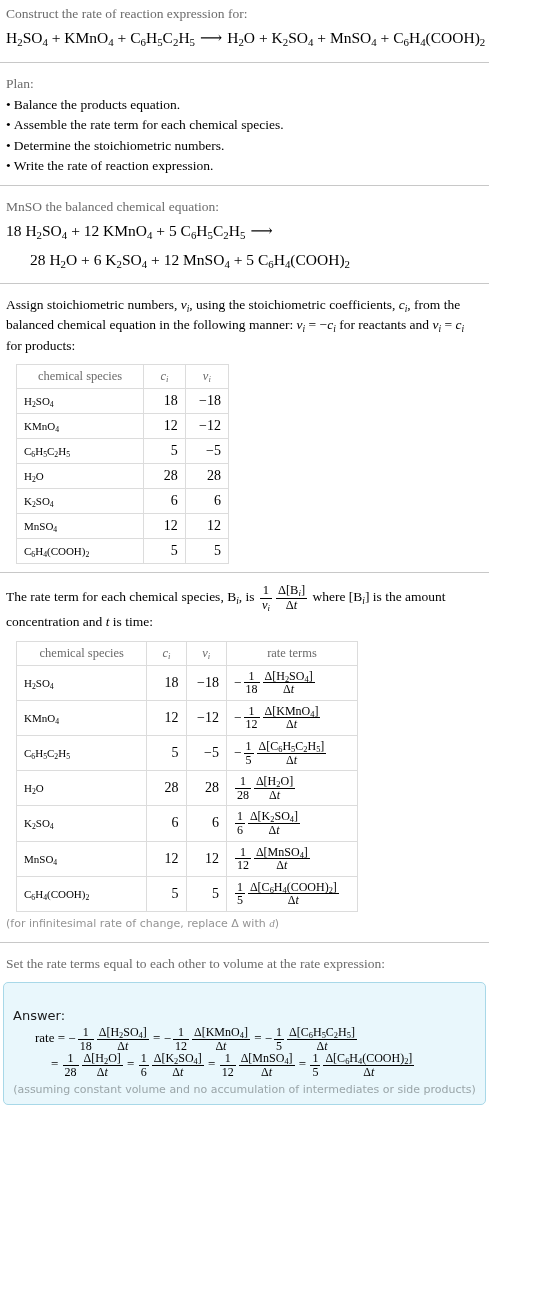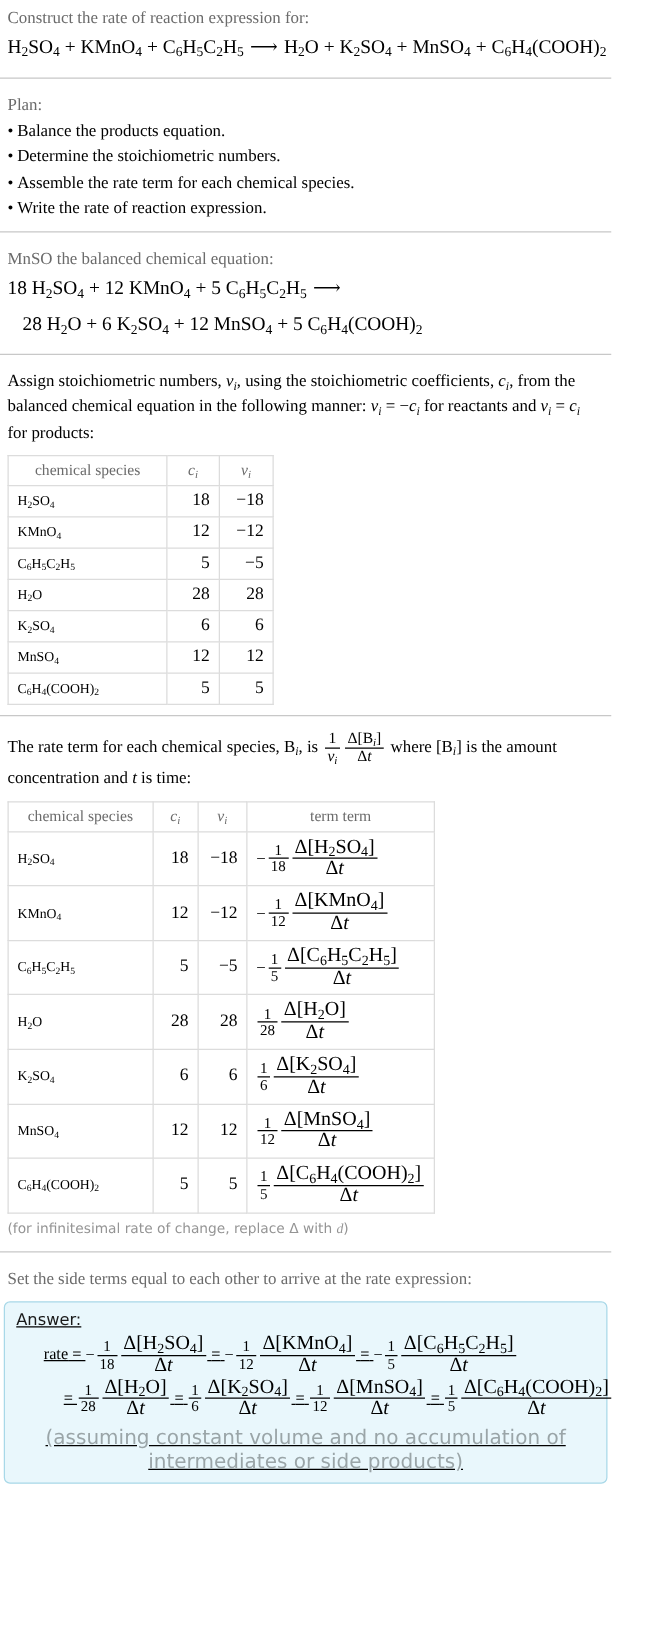--- a/index.html
+++ b/index.html
@@ -20,21 +20,21 @@
     font-size: 13.5px;
     padding: 5px 6px 2px 6px;
     line-height: 1.35;
   }
   .equation-line {
     font-size: 15.5px;
     padding: 2px 6px 4px 6px;
     line-height: 1.45;
     white-space: nowrap;
   }
-  .equation-line.indent { padding-left: 18px; }
+  .equation-line.indent { padding-left: 30px; }
 
   hr.sep {
     border: 0;
     border-top: 1px solid #c8c8c8;
     margin: 8px 0 0 0;
     height: 0;
   }
 
   .section { padding-top: 7px; }
 
@@ -53,21 +53,21 @@
   }
 
   
   sub { font-size: 0.70em; vertical-align: -0.28em; line-height: 0; }
   .mvar { font-style: italic; font-family: "Liberation Serif", serif; }
   .isub { font-style: italic; font-size: 0.70em; vertical-align: -0.28em; line-height: 0; }
 
   
   table.data {
     border-collapse: collapse;
-    margin: 6px 0 2px 6px;
+    margin: 6px 0 2px 16px;
     font-size: 13.5px;
     background: #fff;
   }
   table.data td, table.data th {
     border: 1px solid #dcdcdc;
     padding: 4px 7px;
     font-weight: normal;
     vertical-align: middle;
   }
   table.data thead th {
@@ -97,21 +97,21 @@
     text-align: center;
     line-height: 1.05;
     margin: 0 1px;
   }
   .frac .numer { display: block; border-bottom: 1px solid #000; padding: 0 2px 0px 2px; }
   .frac .denom { display: block; padding: 0px 2px 0 2px; }
   .neg { vertical-align: middle; margin-right: 1px; }
 
   .rt { display: inline-block; vertical-align: middle; white-space: nowrap; }
   .rt .coefffrac { font-size: 12px; }
-  .rt .deltafrac { font-size: 16px; margin-left: 2px; }
+  .rt .deltafrac { font-size: 12px; margin-left: 2px; }
   .rt .deltafrac .numer { padding: 0 2px; }
 
   .foot-note {
     color: #949494;
     font-family: "DejaVu Sans", "Liberation Sans", sans-serif;
     font-size: 11px;
     padding: 3px 22px 4px 6px;
   }
 
   
@@ -125,40 +125,39 @@
   }
   .inlinefrac .numer { display: block; border-bottom: 1px solid #000; padding: 0 2px; }
   .inlinefrac .denom { display: block; padding: 0 2px; }
 
   
   .answer-box {
     margin: 7px 3px 6px 3px;
     border: 1px solid #a8d8e8;
     border-radius: 5px;
     background: #e9f7fc;
-    padding: 7px 9px 8px 9px;
-    text-decoration: underline;
+    padding: 25px 9px 8px 9px;
   }
   .answer-label {
     font-family: "DejaVu Sans", "Liberation Sans", sans-serif;
     font-size: 13px;
     color: #1a1a1a;
     padding-bottom: 3px;
   }
   .answer-body { padding-left: 22px; }
   .rate-line {
     font-size: 13px;
     line-height: 1.9;
     white-space: nowrap;
   }
   .rate-line.l2 { padding-left: 16px; }
   .answer-note {
     color: #9aa5a8;
     font-family: "DejaVu Sans", "Liberation Sans", sans-serif;
-    font-size: 16px;
+    font-size: 11px;
     text-align: center;
     padding-top: 4px;
   }
   .arrow { padding: 0 5px; }
 </style>
 </head>
 <body>
 
 <div class="page">
 
@@ -168,22 +167,22 @@
       <span id="reaction-html">H<sub>2</sub>SO<sub>4</sub> + KMnO<sub>4</sub> + C<sub>6</sub>H<sub>5</sub>C<sub>2</sub>H<sub>5</sub><span class="arrow">⟶</span>H<sub>2</sub>O + K<sub>2</sub>SO<sub>4</sub> + MnSO<sub>4</sub> + C<sub>6</sub>H<sub>4</sub>(COOH)<sub>2</sub></span>
     </div>
   </div>
 
   <hr class="sep">
 
   <div class="section">
     <div class="prompt-label">Plan:</div>
     <div class="plan-list" id="plan-list">
         <div class="plan-item"><span class="bullet">•</span><span>Balance the products equation.</span></div>
+        <div class="plan-item"><span class="bullet">•</span><span>Assemble the rate term for each chemical species.</span></div>
         <div class="plan-item"><span class="bullet">•</span><span>Determine the stoichiometric numbers.</span></div>
-        <div class="plan-item"><span class="bullet">•</span><span>Assemble the rate term for each chemical species.</span></div>
         <div class="plan-item"><span class="bullet">•</span><span>Write the rate of reaction expression.</span></div>
       </div>
   </div>
 
   <hr class="sep">
 
   <div class="section">
     <div class="prompt-label">MnSO the balanced chemical equation:</div>
     <div class="equation-line" id="bal-1">18 H<sub>2</sub>SO<sub>4</sub> + 12 KMnO<sub>4</sub> + 5 C<sub>6</sub>H<sub>5</sub>C<sub>2</sub>H<sub>5</sub><span class="arrow">⟶</span></div>
     <div class="equation-line indent" id="bal-2">28 H<sub>2</sub>O + 6 K<sub>2</sub>SO<sub>4</sub> + 12 MnSO<sub>4</sub> + 5 C<sub>6</sub>H<sub>4</sub>(COOH)<sub>2</sub></div>
@@ -244,21 +243,21 @@
   <hr class="sep">
 
   <div class="section">
     <div class="para" id="rt-intro">The rate term for each chemical species, B<span class="isub">i</span>, is <span class="inlinefrac"><span class="numer">1</span><span class="denom"><span class="mvar">ν</span><span class="isub">i</span></span></span><span class="inlinefrac"><span class="numer">Δ[B<span class="isub">i</span>]</span><span class="denom">Δ<span class="mvar">t</span></span></span> where [B<span class="isub">i</span>] is the amount concentration and <span class="mvar">t</span> is time:</div>
     <table class="data t2">
       <thead>
         <tr>
           <th class="species-col">chemical species</th>
           <th><span class="mvar">c</span><span class="isub">i</span></th>
           <th><span class="mvar">ν</span><span class="isub">i</span></th>
-          <th>term term</th>
+          <th>rate terms</th>
         </tr>
       </thead>
       <tbody id="rt-tbody">
           <tr>
             <td class="species">H<sub>2</sub>SO<sub>4</sub></td>
             <td class="num">18</td>
             <td class="num">−18</td>
             <td class="rateterm"><span class="rt"><span class="neg">−</span><span class="frac coefffrac"><span class="numer">1</span><span class="denom">18</span></span><span class="frac deltafrac"><span class="numer">Δ[H<sub>2</sub>SO<sub>4</sub>]</span><span class="denom">Δ<span class="mvar">t</span></span></span></span></td>
           </tr>
           <tr>
@@ -298,21 +297,21 @@
             <td class="rateterm"><span class="rt"><span class="frac coefffrac"><span class="numer">1</span><span class="denom">5</span></span><span class="frac deltafrac"><span class="numer">Δ[C<sub>6</sub>H<sub>4</sub>(COOH)<sub>2</sub>]</span><span class="denom">Δ<span class="mvar">t</span></span></span></span></td>
           </tr>
         </tbody>
     </table>
     <div class="foot-note" id="rt-footnote">(for infinitesimal rate of change, replace Δ with <span class="mvar">d</span>)</div>
   </div>
 
   <hr class="sep">
 
   <div class="section">
-    <div class="prompt-label">Set the side terms equal to each other to arrive at the rate expression:</div>
+    <div class="prompt-label">Set the rate terms equal to each other to volume at the rate expression:</div>
     <div class="answer-box">
       <div class="answer-label">Answer:</div>
       <div class="answer-body">
         <div class="rate-line" id="ans-1"><span>rate</span> = <span class="rt"><span class="neg">−</span><span class="frac coefffrac"><span class="numer">1</span><span class="denom">18</span></span><span class="frac deltafrac"><span class="numer">Δ[H<sub>2</sub>SO<sub>4</sub>]</span><span class="denom">Δ<span class="mvar">t</span></span></span></span> <span class="eq">=</span> <span class="rt"><span class="neg">−</span><span class="frac coefffrac"><span class="numer">1</span><span class="denom">12</span></span><span class="frac deltafrac"><span class="numer">Δ[KMnO<sub>4</sub>]</span><span class="denom">Δ<span class="mvar">t</span></span></span></span> <span class="eq">=</span> <span class="rt"><span class="neg">−</span><span class="frac coefffrac"><span class="numer">1</span><span class="denom">5</span></span><span class="frac deltafrac"><span class="numer">Δ[C<sub>6</sub>H<sub>5</sub>C<sub>2</sub>H<sub>5</sub>]</span><span class="denom">Δ<span class="mvar">t</span></span></span></span></div>
         <div class="rate-line l2" id="ans-2">= <span class="rt"><span class="frac coefffrac"><span class="numer">1</span><span class="denom">28</span></span><span class="frac deltafrac"><span class="numer">Δ[H<sub>2</sub>O]</span><span class="denom">Δ<span class="mvar">t</span></span></span></span> <span class="eq">=</span> <span class="rt"><span class="frac coefffrac"><span class="numer">1</span><span class="denom">6</span></span><span class="frac deltafrac"><span class="numer">Δ[K<sub>2</sub>SO<sub>4</sub>]</span><span class="denom">Δ<span class="mvar">t</span></span></span></span> <span class="eq">=</span> <span class="rt"><span class="frac coefffrac"><span class="numer">1</span><span class="denom">12</span></span><span class="frac deltafrac"><span class="numer">Δ[MnSO<sub>4</sub>]</span><span class="denom">Δ<span class="mvar">t</span></span></span></span> <span class="eq">=</span> <span class="rt"><span class="frac coefffrac"><span class="numer">1</span><span class="denom">5</span></span><span class="frac deltafrac"><span class="numer">Δ[C<sub>6</sub>H<sub>4</sub>(COOH)<sub>2</sub>]</span><span class="denom">Δ<span class="mvar">t</span></span></span></span></div>
       </div>
       <div class="answer-note">(assuming constant volume and no accumulation of intermediates or side products)</div>
     </div>
   </div>
 

